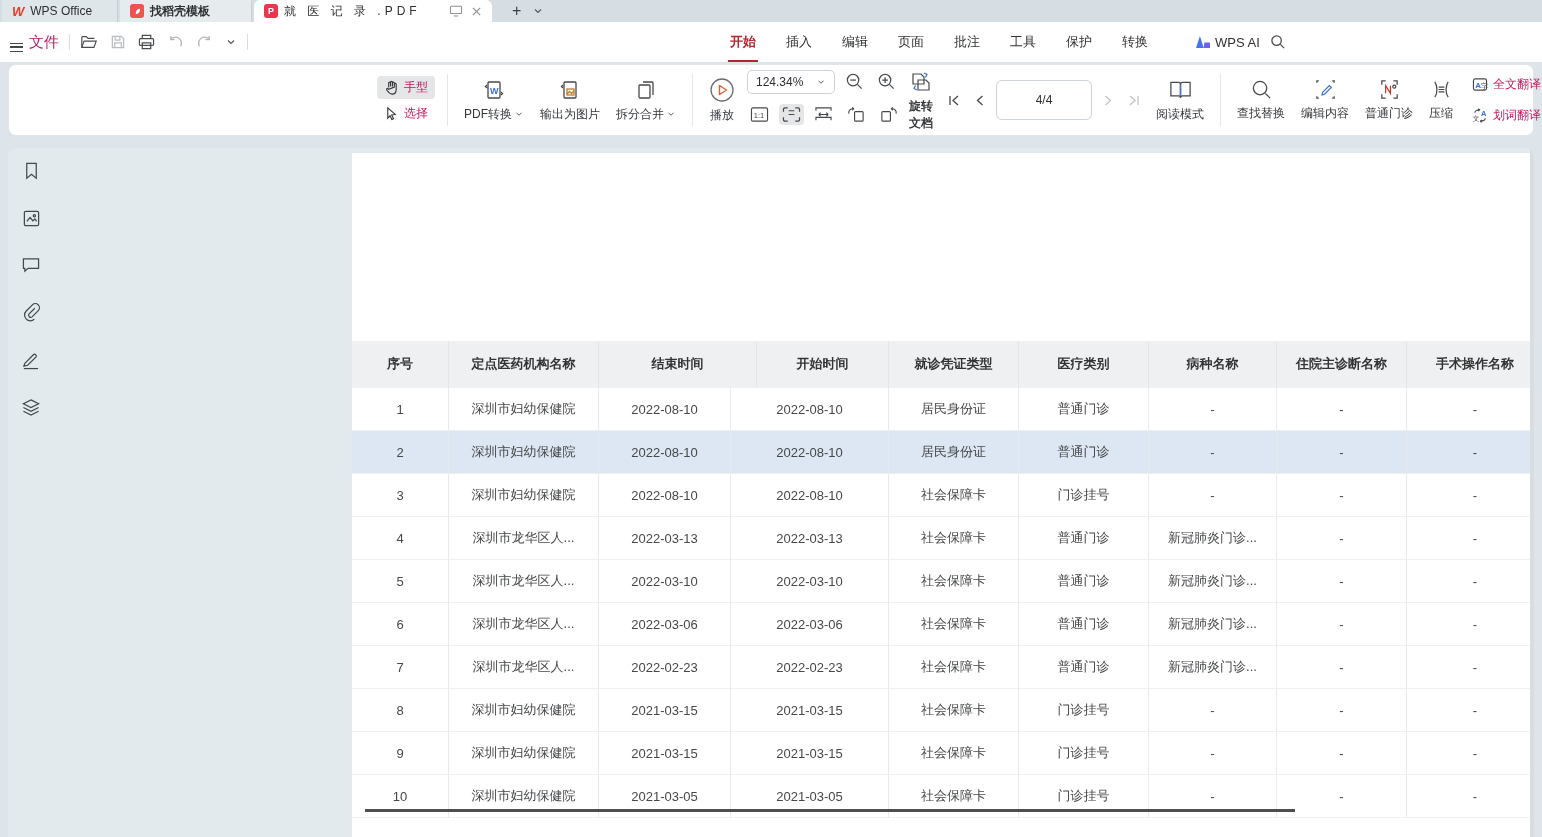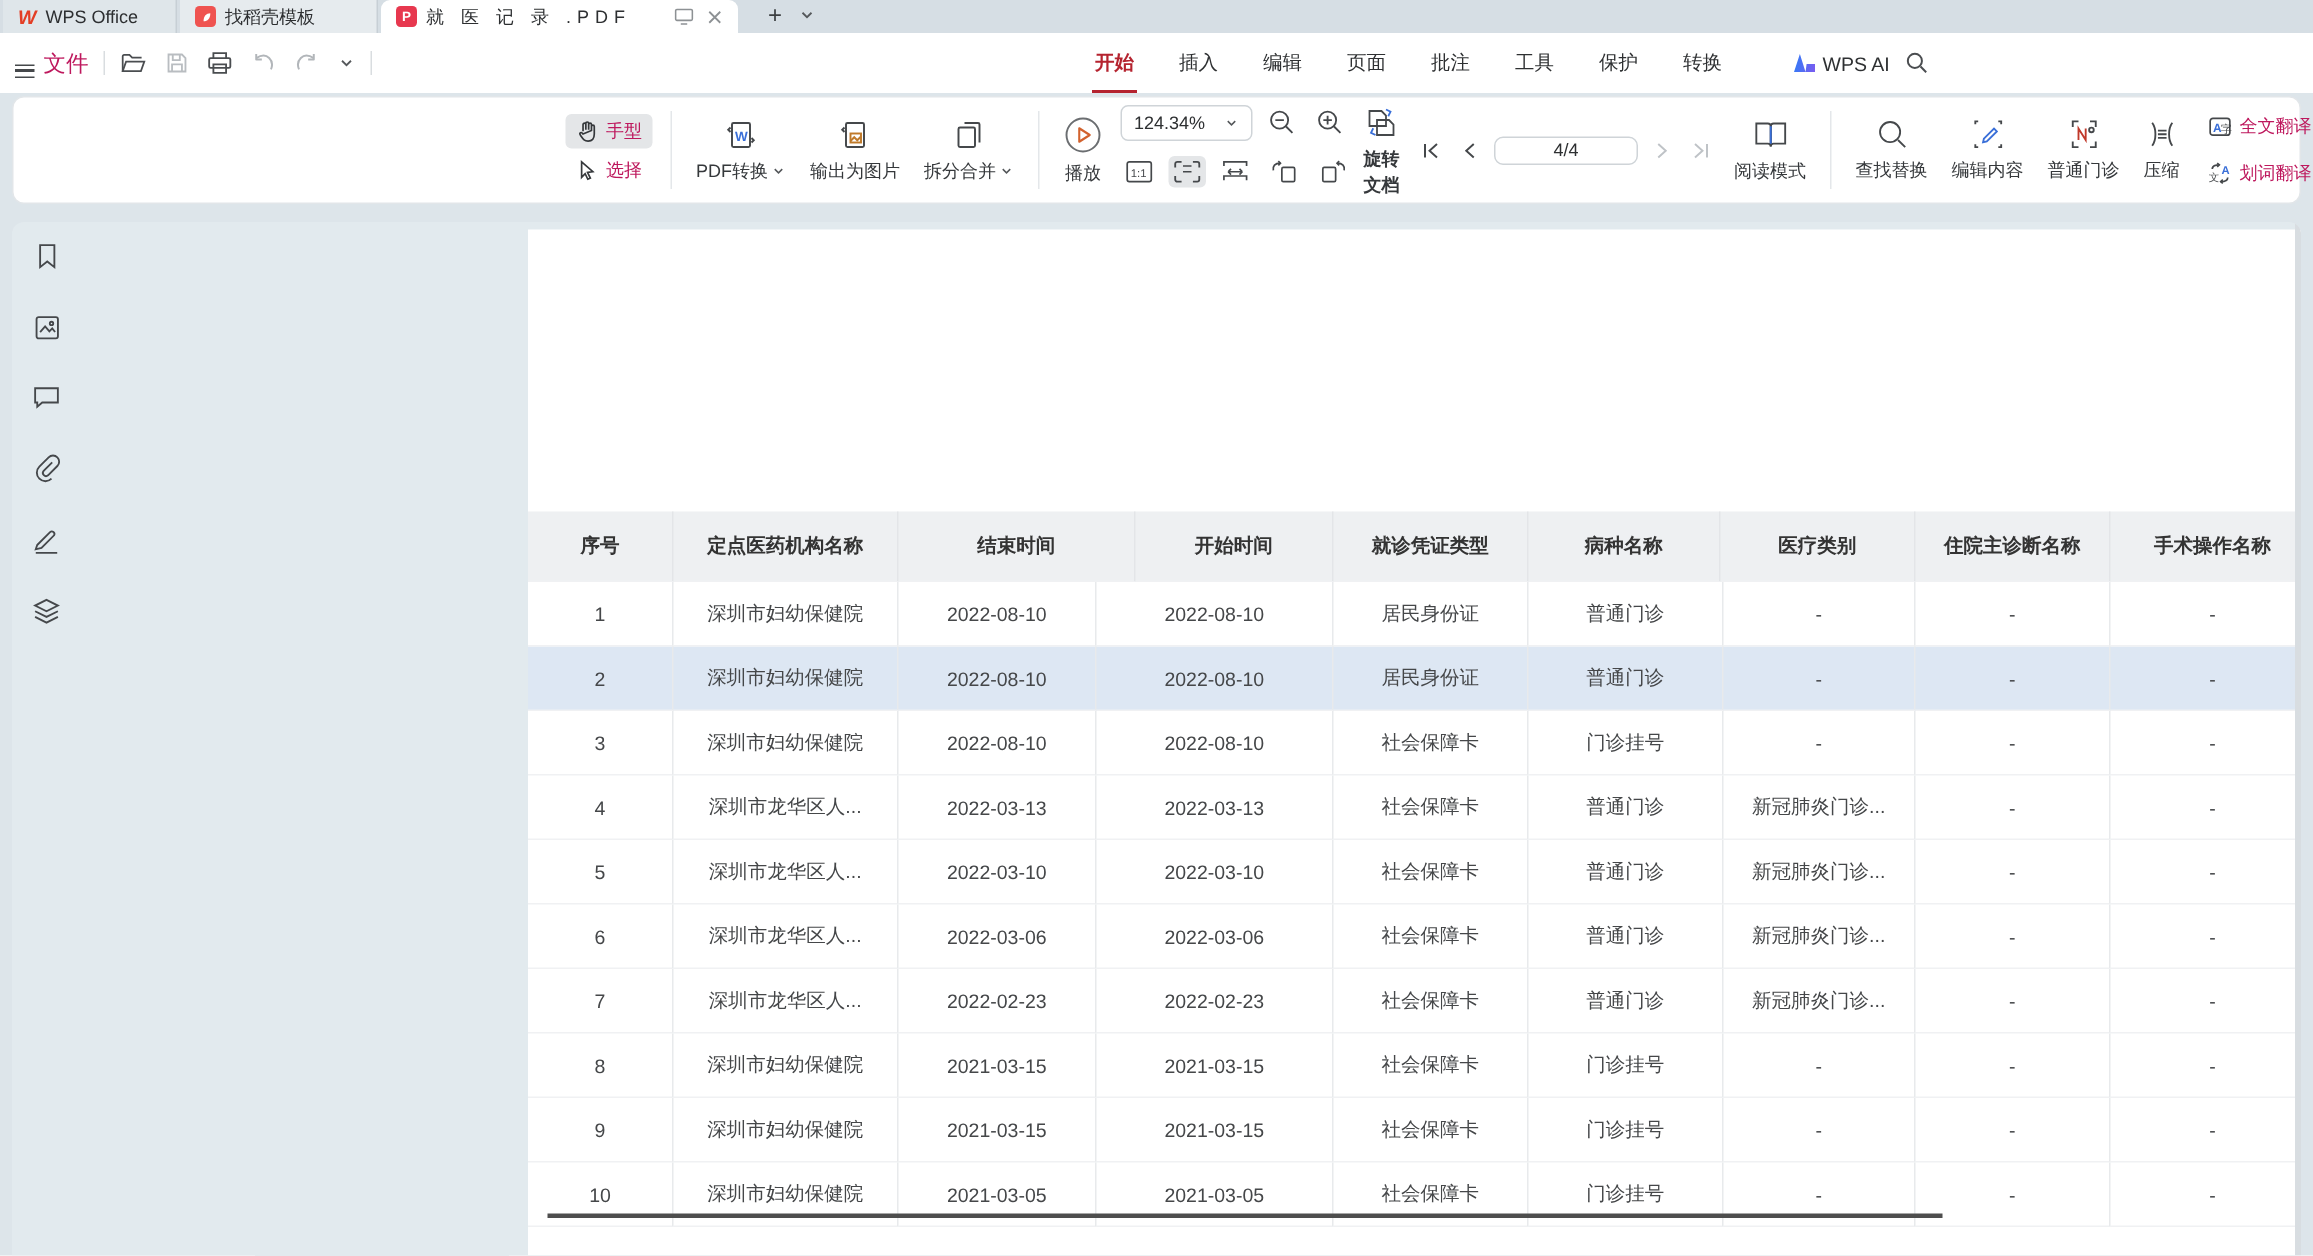--- a/index.html
+++ b/index.html
@@ -5,21 +5,21 @@
   * { margin:0; padding:0; box-sizing:border-box; }
   html,body { width:1542px; height:837px; overflow:hidden;
     font-family:"Liberation Sans","DejaVu Sans",sans-serif; }
   body { position:relative; background:#dde5ea; color:#3d4043; }
 
   
   .tabbar { position:absolute; left:0; top:0; width:100%; height:22px; background:#d6dee4; }
   .tab { position:absolute; top:0; height:22px; display:flex; align-items:center; gap:6px;
          padding:0 10px; font-size:12px; color:#2d2f31; cursor:default; }
   .tab.home   { left:2px;   width:116px; background:#dfe6ea; border-right:1px solid #c7cfd5;}
-  .tab.docer  { left:120px; width:132px; background:#e6ebee; border-right:1px solid #c7cfd5;}
+  .tab.docer  { left:120px; width:132px; background:#e6ebee; border-right:1px solid #c7cfd5;font-weight:bold;}
   .tab.doc    { left:254px; width:238px; background:#ffffff; border-radius:6px 6px 0 0; letter-spacing:4px;}
   .tab .spacer { flex:1; }
   .mini-logo { width:14px; height:14px; border-radius:3px; display:inline-flex;
                align-items:center; justify-content:center; color:#fff; font-size:9px; font-weight:bold; flex:none;}
   .wps-w { color:#e33e25; font-weight:bold; font-style:italic; font-size:13px; letter-spacing:0;}
   .docer-ic { background:#ef5350; }
   .pdf-ic { background:#e7384f; }
   .tab-tools { display:flex; gap:8px; letter-spacing:0; align-items:center;}
   .newtab { position:absolute; left:506px; top:0; height:22px; display:flex; align-items:center;
             font-size:16px; color:#3c3f41; padding:0 6px;}
@@ -51,21 +51,21 @@
   .vsep { width:1px; height:52px; background:#e4e7ea; margin:0 4px; flex:none;}
   .stack2 { display:flex; flex-direction:column; gap:3px; }
   .tool { display:flex; align-items:center; gap:5px; font-size:12px; color:#be185d;
           padding:3px 7px; border-radius:4px; white-space:nowrap;}
   .tool.on { background:#e4e6e8; }
   .bigbtn { display:flex; flex-direction:column; align-items:center; gap:4px; font-size:12px;
             color:#35383b; padding:2px 4px; white-space:nowrap;}
   .bigbtn .lbl { display:flex; align-items:center; gap:2px;}
   .zoombox { width:88px; height:24px; border:1px solid #cfd4d8; border-radius:5px; display:flex;
              align-items:center; justify-content:space-between; padding:0 8px; font-size:12px; color:#2e3032;}
-  .pagebox { width:96px; height:19px; border:1px solid #cfd4d8; border-radius:6px; display:flex;
+  .pagebox { width:96px; height:40px; border:1px solid #cfd4d8; border-radius:6px; display:flex;
              align-items:center; justify-content:center; font-size:12px; color:#2e3032;}
   .iconbtn { padding:2px 3px; border-radius:4px; display:flex; align-items:center;}
   .iconbtn.on { background:#e4e6e8;}
   .rowflex { display:flex; align-items:center; gap:7px;}
   .chev { display:inline-block; }
 
   
   .content { position:absolute; left:8px; top:148px; width:1526px; height:689px;
              background:#e2eaee; border-radius:8px 8px 0 0; overflow:hidden;}
   .side-icons { position:absolute; left:5px; top:10px; width:36px; display:flex; flex-direction:column;
@@ -487,22 +487,22 @@
   </div>
 
   <div class="pdf-page">
     <div class="doc-table">
         <div class="tr head">
           <div class="cell" style="width: 97px;">序号</div>
           <div class="cell" style="width: 150px;">定点医药机构名称</div>
           <div class="cell" style="width: 158px;">结束时间</div>
           <div class="cell" style="width: 132px;">开始时间</div>
           <div class="cell" style="width: 130px;">就诊凭证类型</div>
+          <div class="cell" style="width: 130px;">医疗类别</div>
           <div class="cell" style="width: 128px;">病种名称</div>
-          <div class="cell" style="width: 130px;">医疗类别</div>
           <div class="cell" style="width: 130px;">住院主诊断名称</div>
           <div class="cell" style="width: 137px;">手术操作名称</div>
         </div>
         <div class="tr">
           <div class="cell" style="width: 97px;">1</div>
           <div class="cell" style="width: 150px;">深圳市妇幼保健院</div>
           <div class="cell" style="width: 132px;">2022-08-10</div>
           <div class="cell" style="width: 158px;">2022-08-10</div>
           <div class="cell" style="width: 130px;">居民身份证</div>
           <div class="cell" style="width: 130px;">普通门诊</div>

